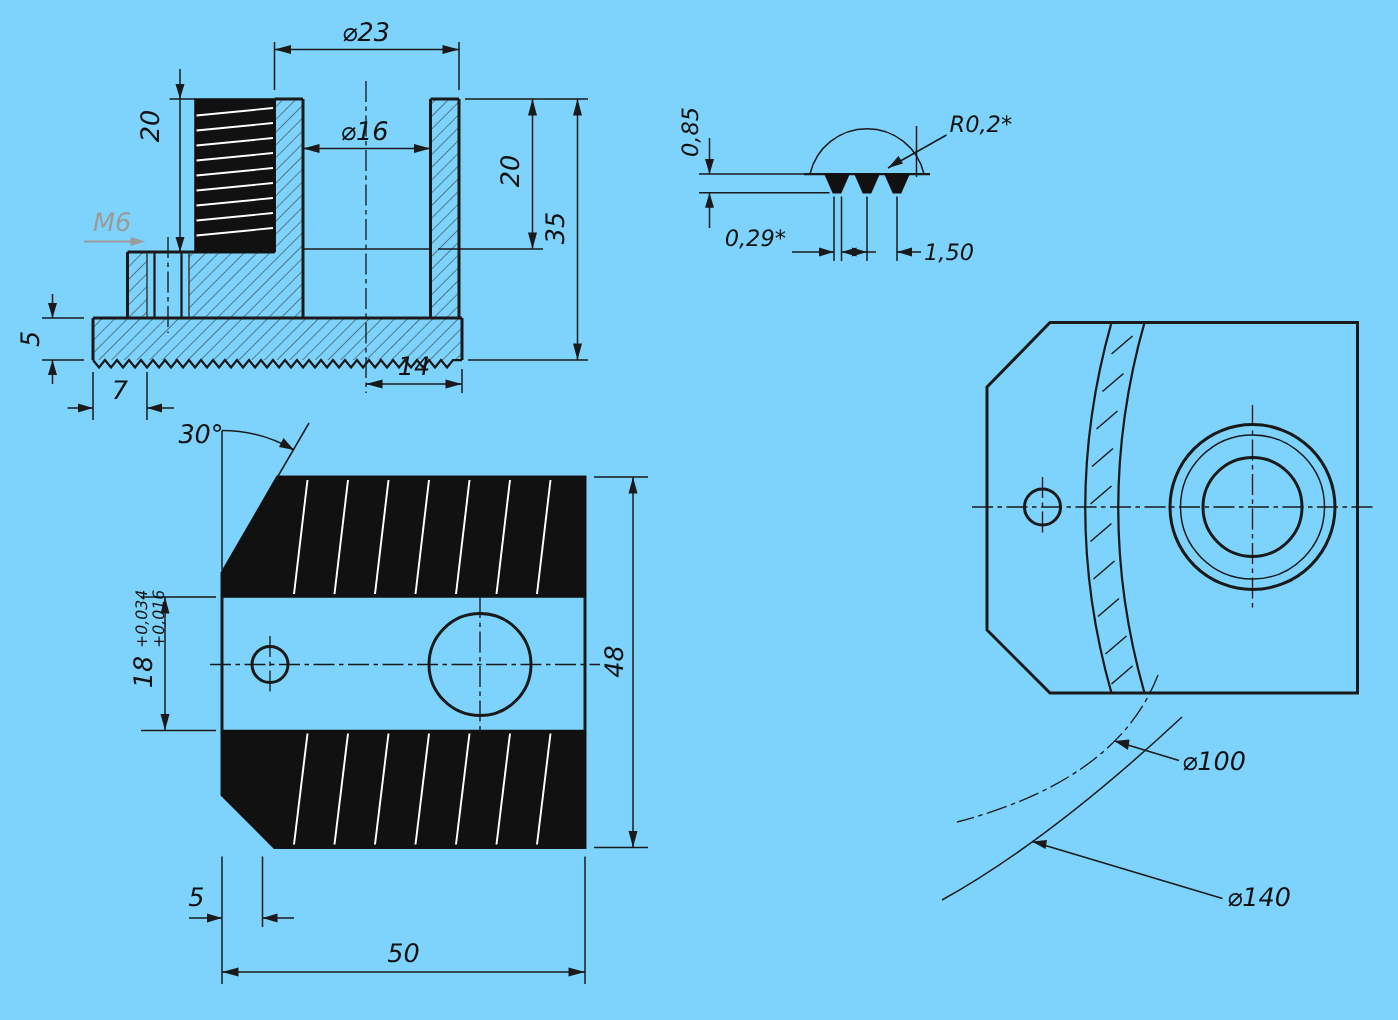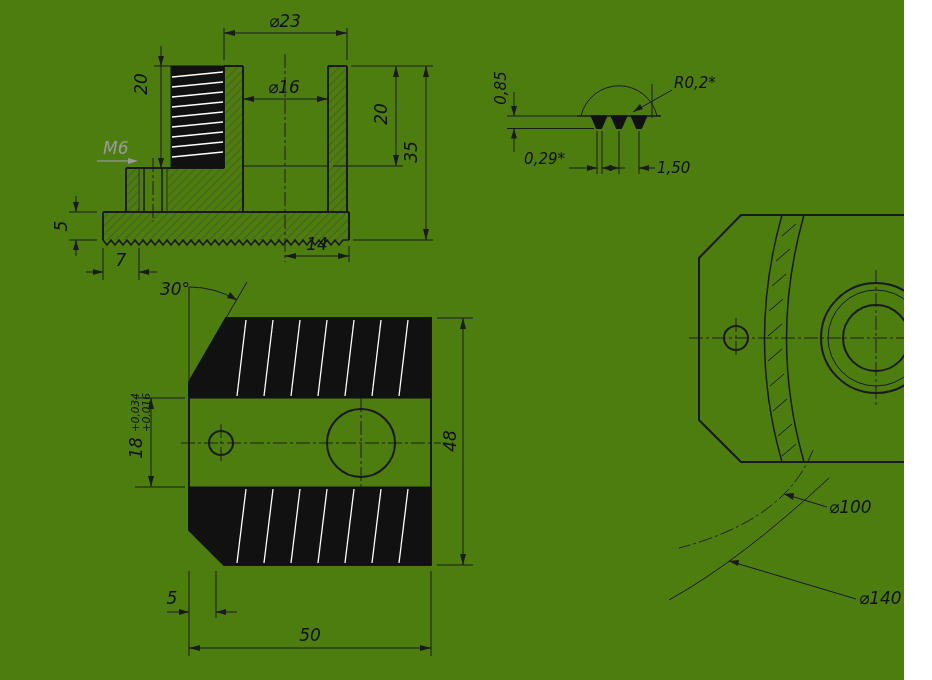--- a/index.html
+++ b/index.html
@@ -1,16 +1,16 @@
 <!DOCTYPE html>
 <html><head>
 <meta charset="utf-8">
 <style>
   html,body{margin:0;padding:0;background:#ffffff;}
-  .canvas{width:863px;height:680px;background:#4d7c0f;position:relative;overflow:hidden;padding-left:41px;}
+  .canvas{width:932px;height:680px;background:#7dd3fc;position:relative;overflow:hidden;}
   svg{display:block;}
   .outline{fill:none;stroke:#1a1a1a;stroke-width:2;stroke-linejoin:miter;}
   .med{fill:none;stroke:#1a1a1a;stroke-width:1.5;}
   .thin{fill:none;stroke:#1a1a1a;stroke-width:1;}
   .hair{fill:none;stroke:#2a2a2a;stroke-width:0.9;}
   .center{fill:none;stroke:#1a1a1a;stroke-width:0.9;stroke-dasharray:14 3 3 3;}
   .arrow{fill:#1a1a1a;stroke:none;}
   .blackfill{fill:#111;stroke:#111;stroke-width:1;}
   .whitehair{stroke:#ffffff;stroke-width:1.3;fill:none;}
   .grayln{stroke:#9b9b9b;stroke-width:1.2;fill:none;}

